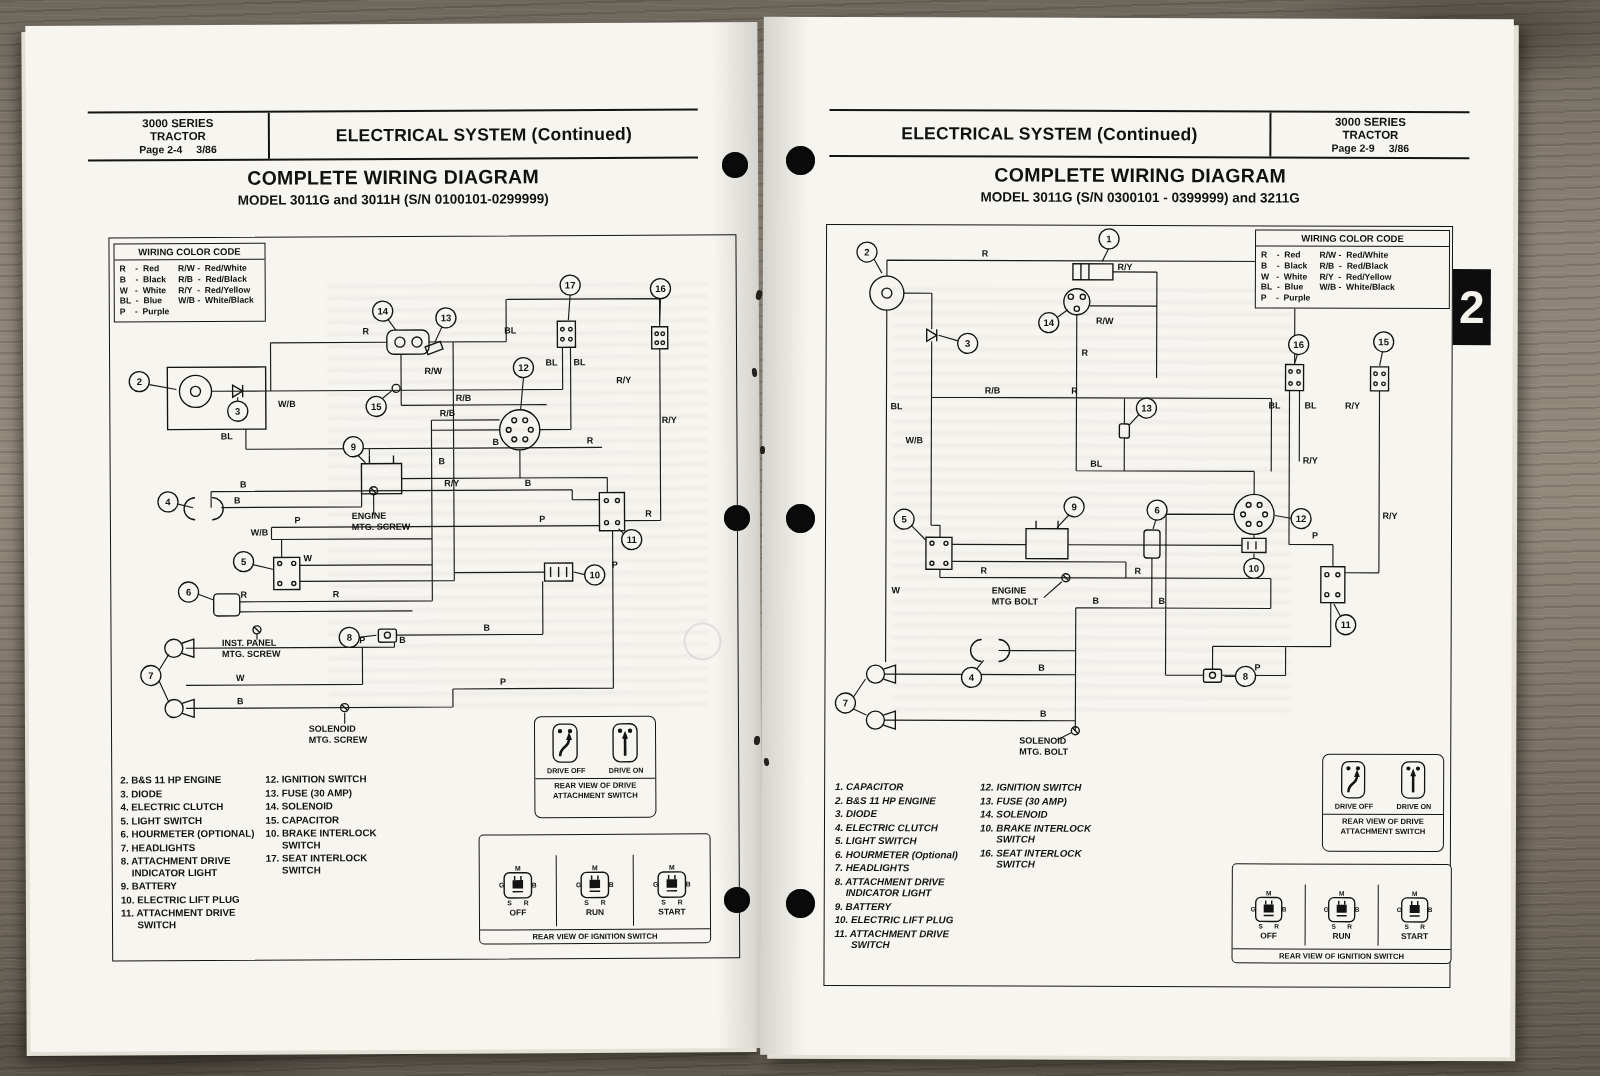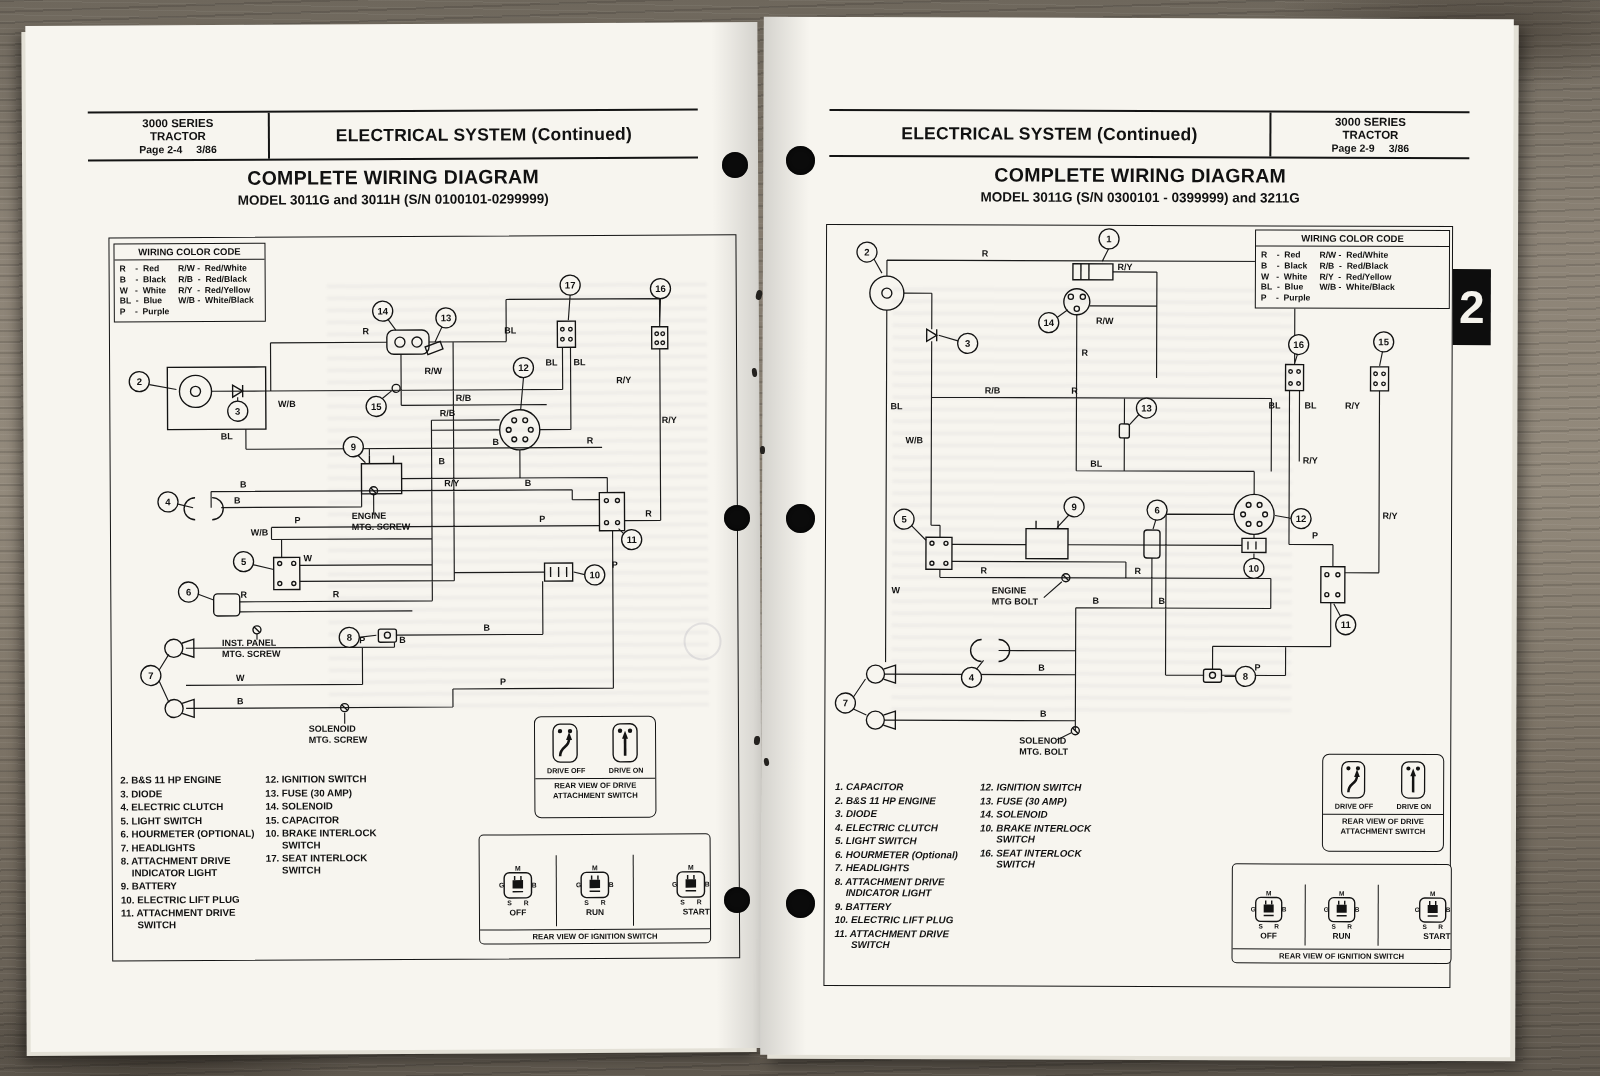--- a/index.html
+++ b/index.html
@@ -64,21 +64,21 @@
   .drive-icons{display:flex;justify-content:space-around;padding-top:4px;}
   .drive-labels{display:flex;justify-content:space-around;font-size:7.2px;font-weight:bold;margin-top:1px;}
   .box-caption{border-top:1.5px solid #141414;margin-top:3px;padding:2px 1px;text-align:center;
     font-size:7.7px;font-weight:bold;line-height:9.5px;}
 
   .ign-box{position:absolute;border:1.9px solid #141414;border-radius:5px;background:#f7f5ef;
     display:flex;flex-direction:column;}
   .ign-cells{display:flex;flex:1;margin-top:20px;}
   .ign-cell{flex:1;display:flex;flex-direction:column;align-items:center;justify-content:center;
     border-right:1.5px solid #141414;padding:2px 0;}
-  .ign-cell:last-child{border-right:none;align-items:flex-end;}
+  .ign-cell:last-child{border-right:none;}
   .ign-label{font-size:8.4px;font-weight:bold;margin-top:1px;}
 
   .tab2{position:absolute;background:#0d0d0d;color:#f5f3ec;display:flex;align-items:center;
     justify-content:center;font-size:46px;font-weight:bold;font-family:"Liberation Sans",sans-serif;}
 </style>
 </head>
 <body>
 
 <div class="photo">
 

